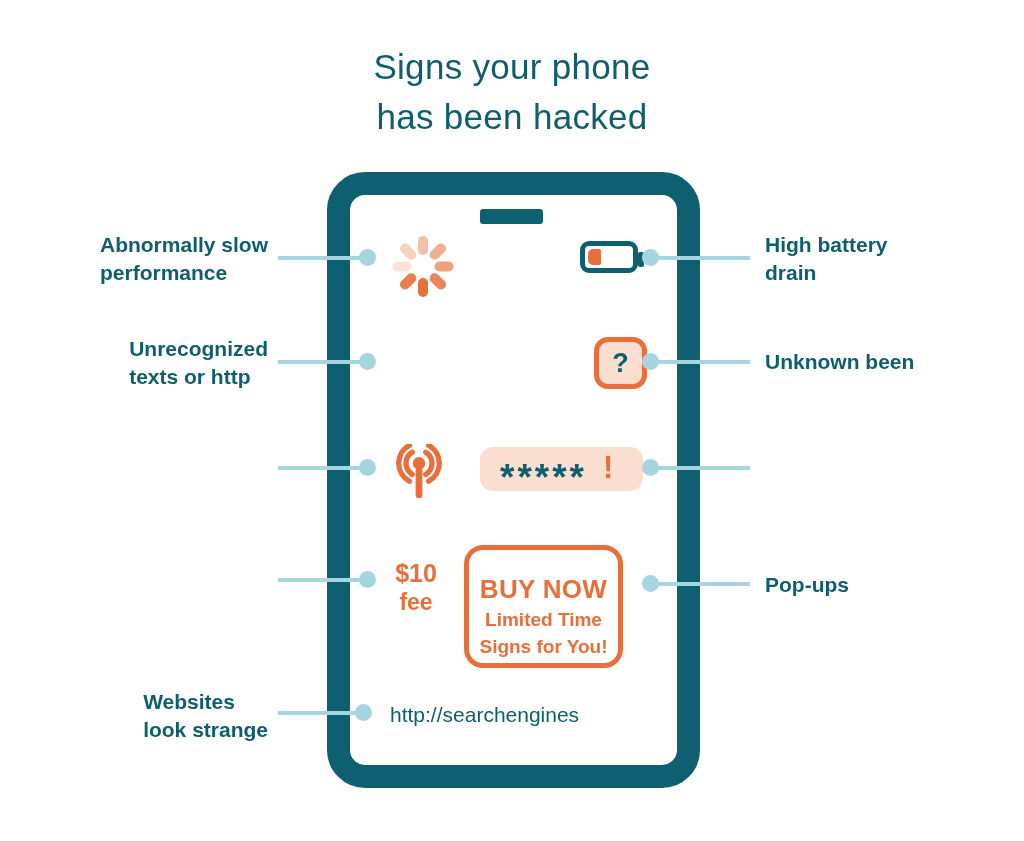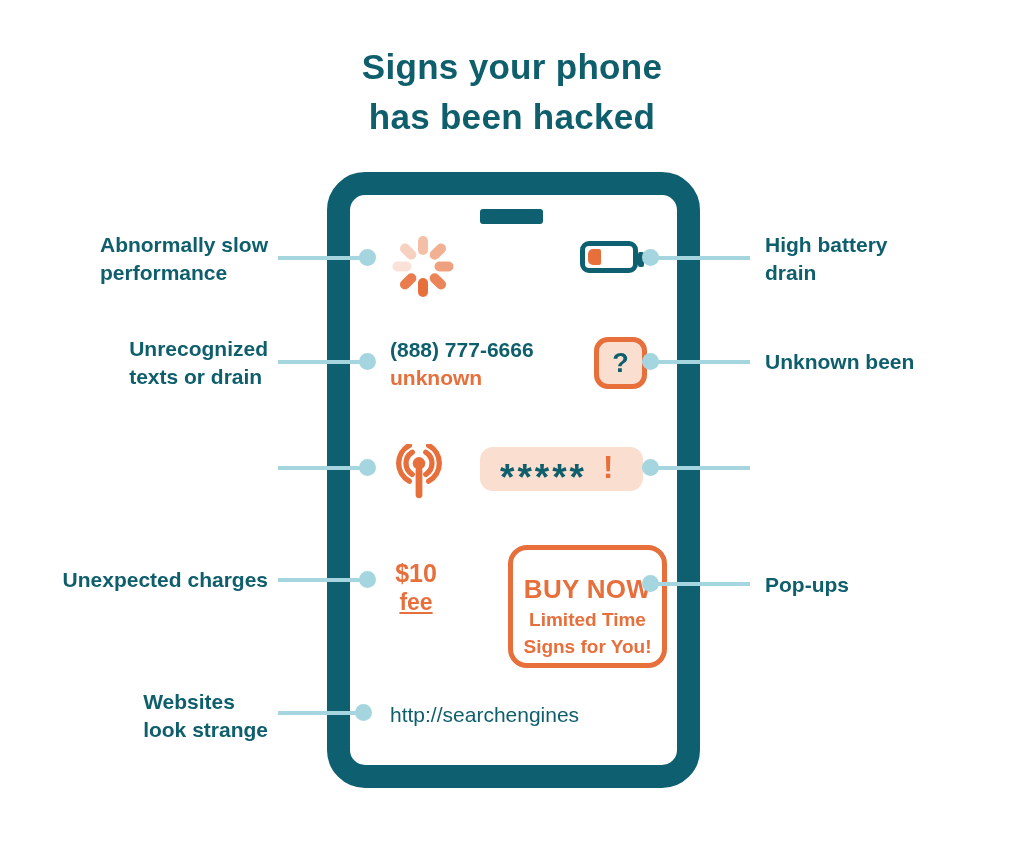--- a/index.html
+++ b/index.html
@@ -6,21 +6,21 @@
   html,body { background:#ffffff; }
   .canvas {
     position:relative; width:1024px; height:841px;
     background:#ffffff; overflow:hidden;
     font-family:"Liberation Sans", sans-serif;
   }
   
   .title {
     position:absolute; left:0; top:42px; width:1024px;
     text-align:center; color:#0e5e6c;
-    font-size:35px; line-height:50px; font-weight:700;
+    font-size:35px; line-height:50px; font-weight:400;
     white-space:pre-line; letter-spacing:.3px;
   }
   
   .phone {
     position:absolute; left:327px; top:172px; width:373px; height:616px;
     background:#ffffff; border:23px solid #0e6070; border-radius:38px;
     z-index:1;
   }
   .speaker {
     position:absolute; left:480px; top:209px; width:63px; height:15px;
@@ -71,24 +71,24 @@
   .password-alert {
     color:#e76f3b; font-size:31px; font-weight:800; margin-left:16px;
     transform:translateY(-1px);
   }
   
   .charge {
     position:absolute; left:378px; top:560px; width:76px; text-align:center;
     color:#e76f3b; font-weight:800; z-index:2;
   }
   .charge-amount { font-size:25px; line-height:26px; }
-  .charge-unit { font-size:23px; line-height:26px; margin-top:3px;text-decoration:underline; }
+  .charge-unit { font-size:23px; line-height:26px; margin-top:3px; }
   
   .popup {
-    position:absolute; left:508px; top:545px; width:159px; height:123px;
+    position:absolute; left:464px; top:545px; width:159px; height:123px;
     background:#ffffff; border:5px solid #e76f3b; border-radius:19px;
     display:flex; flex-direction:column; align-items:center; justify-content:center;
     z-index:2; color:#e76f3b; text-align:center; padding-top:19px;
   }
   .popup-headline { font-size:26px; font-weight:800; letter-spacing:.3px; }
   .popup-line { font-size:19px; font-weight:800; line-height:25px; margin-top:2px; }
   
   .url {
     position:absolute; left:390px; top:703px; color:#0e5e6c;
     font-size:21px; font-weight:400; z-index:2;
@@ -128,24 +128,20 @@
     <span class="spoke" style="opacity:1;   transform:rotate(180deg) translateY(-21px)"></span>
     <span class="spoke" style="opacity:.9;  transform:rotate(225deg) translateY(-21px)"></span>
     <span class="spoke" style="opacity:.2;  transform:rotate(270deg) translateY(-21px)"></span>
     <span class="spoke" style="opacity:.32; transform:rotate(315deg) translateY(-21px)"></span>
   </div>
   <div class="battery">
     <span class="battery-fill"></span>
     <span class="battery-nub"></span>
   </div>
 
-  <div class="call-row">
-    <div class="call-number">(888) 777-6666</div>
-    <div class="call-caller">unknown</div>
-  </div>
   <div class="app-icon">
     <span>?</span>
   </div>
 
   <div class="signal">
     <svg width="62" height="58" viewBox="0 0 64 60">
       <g fill="none" stroke="#e76f3b" stroke-width="5.5" stroke-linecap="round">
         <path d="M 25 8.5 A 13.5 13.5 0 0 0 25 31.5"></path>
         <path d="M 22 1.5 A 21 21 0 0 0 22 38.5"></path>
         <path d="M 39 8.5 A 13.5 13.5 0 0 1 39 31.5"></path>
@@ -168,22 +164,21 @@
     <div class="popup-headline">BUY NOW</div>
     <div class="popup-line">Limited Time</div>
     <div class="popup-line">Signs for You!</div>
   </div>
 
   <div class="url">http://searchengines</div>
 
   <div class="label label-left" style="top:231px">Abnormally slow
 performance</div>
   <div class="label label-left" style="top:335px">Unrecognized
-texts or drain</div>
-  <div class="label label-left" style="top:566px">Unexpected charges</div>
+texts or http</div>
   <div class="label label-right" style="top:231px">High battery
 drain</div>
 
   <div class="label label-left" style="top:688px">Websites
 look strange</div>
   <div class="label label-right" style="top:348px">Unknown been</div>
   <div class="label label-right" style="top:571px">Pop-ups</div>
 
   <div class="connector" style="left:278px; top:256px; width:92px">
       <span class="dot dot-right"></span>

